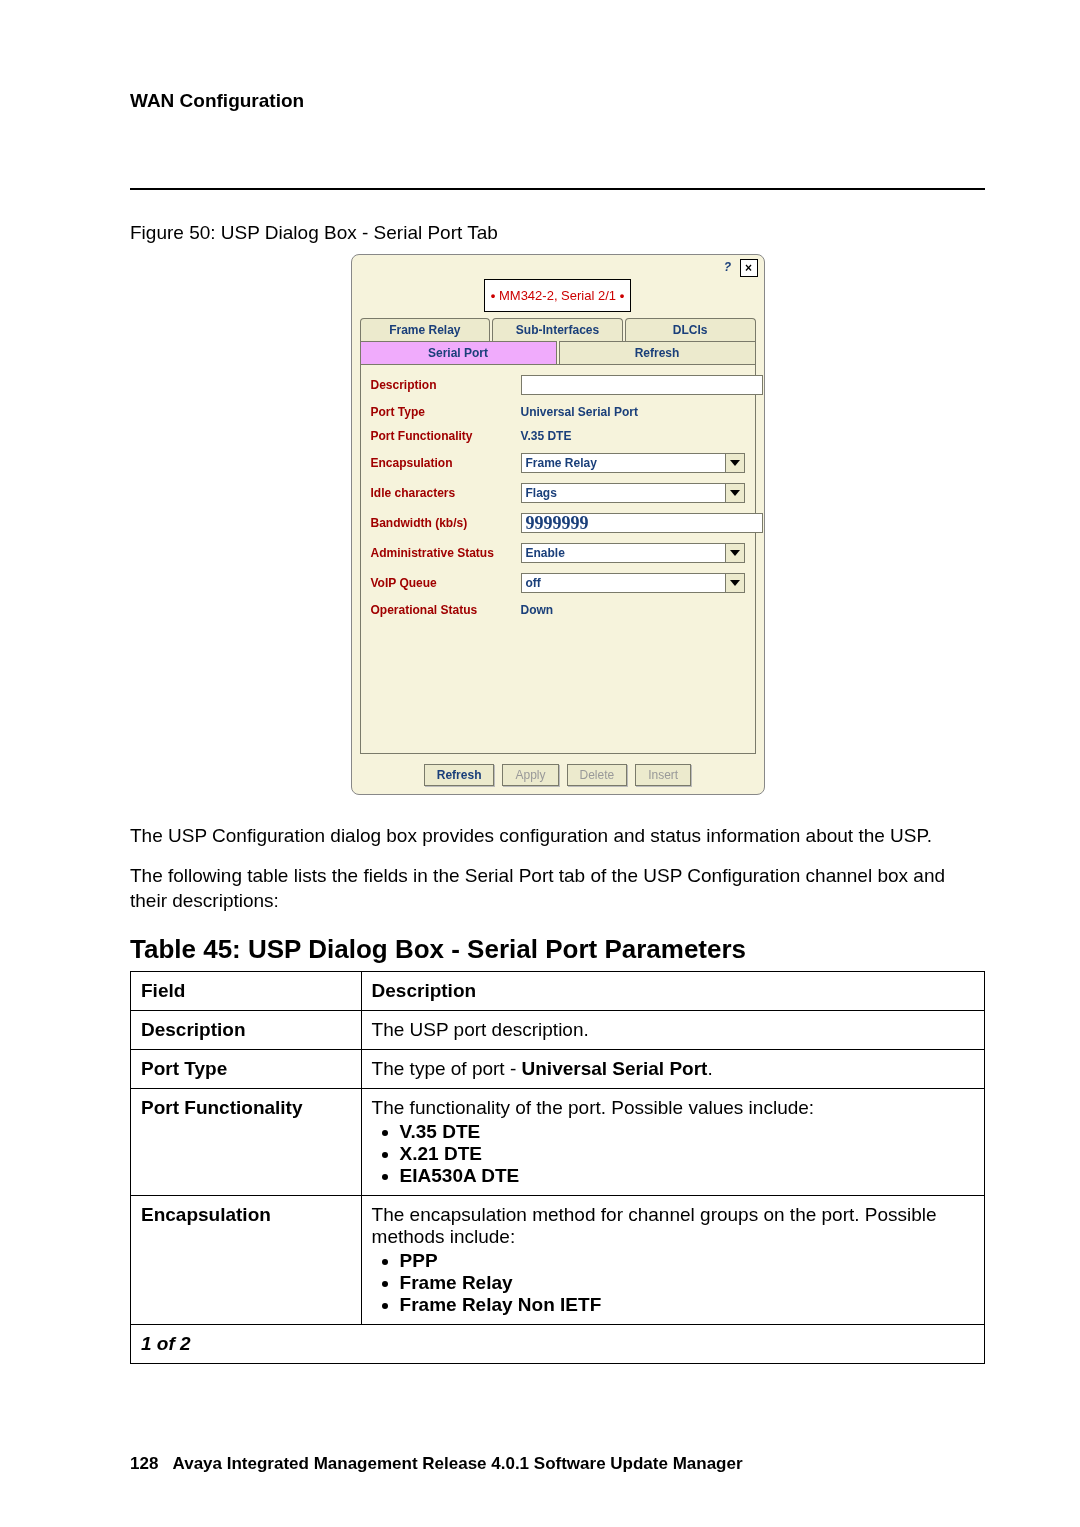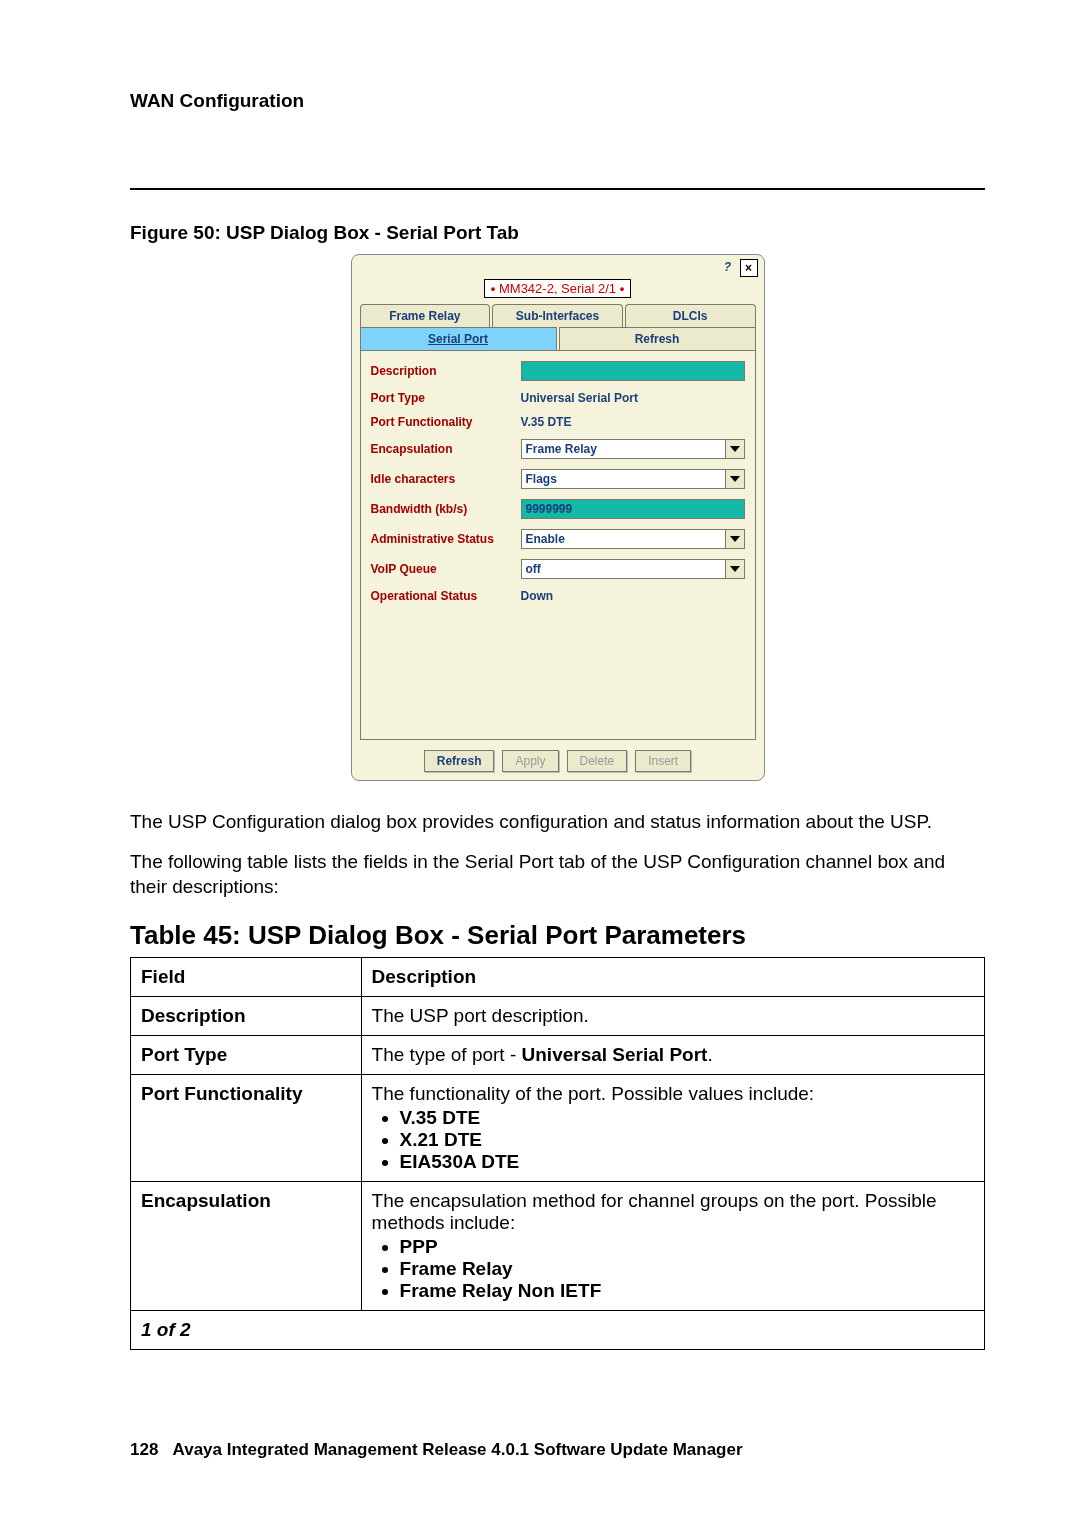--- a/index.html
+++ b/index.html
@@ -18,21 +18,21 @@
     font-weight: bold;
     font-size: 19px;
     margin-bottom: 76px;
   }
   hr.rule {
     border: none;
     border-top: 2px solid #000;
     margin: 0 0 6px 0;
   }
   .fig-caption {
-    font-weight: bold;
+    font-weight: normal;
     font-size: 19px;
     margin-bottom: 10px;
     margin-top: 32px;
   }
 
   
   .dialog-wrap {
     display: flex;
     justify-content: center;
     margin-bottom: 28px;
@@ -62,21 +62,21 @@
   .ico.close { border:1px solid #000; background:#fff; font-weight:bold; line-height:1; }
   .ico.help  { color:#1a3f7a; font-weight:bold; font-style:italic; }
   .dlg-title-row {
     text-align: center;
     margin-bottom: 6px;
   }
   .dlg-title-box {
     display: inline-block;
     border: 1px solid #000;
     background: #fff;
-    padding: 1px 6px;
+    padding: 8px 6px;
     font-size: 13px;
   }
   .dlg-title-box .anim { color:#c00; font-weight:bold; }
   .dlg-title-box .name { color:#c00; }
 
   .tabstrip {
     display: flex;
     flex-wrap: wrap;
     margin: 0 8px;
     font-size: 12px;
@@ -91,24 +91,23 @@
     border-bottom: none;
     background: #eceacd;
     border-radius: 4px 4px 0 0;
     margin-right: 2px;
     box-sizing: border-box;
     cursor: pointer;
   }
   .tab:last-child { margin-right: 0; }
   .tabstrip.row2 .tab { border-radius: 0 0 0 0; }
   .tab.active {
-    background: #7dd3fc;
+    background: #f0abfc;
     position: relative;
     z-index: 2;
-    text-decoration: underline;
   }
   .form-area {
     border: 1px solid #7a7a6a;
     margin: 0 8px;
     padding: 10px 10px 4px 10px;
     background: #f6f3dc;
     min-height: 390px;
     box-sizing: border-box;
   }
   .form-row {
@@ -122,28 +121,29 @@
     color: #a00000;
     font-weight: bold;
   }
   .form-row .val-static {
     flex: 1;
     color: #1a3f7a;
     font-weight: bold;
   }
   .form-row .txt-input {
     flex: 1;
-    background: #14b8a6;
+    background: #ffffff;
     border: 1px solid #7a7a6a;
     height: 20px;
     padding: 0 4px;
-    font-size: 12px;
+    font-size: 18px;
     font-weight: bold;
     color: #1a3f7a;
     box-sizing: border-box;
+    font-family: Liberation Serif, serif;
   }
   .form-row .combo {
     flex: 1;
     display: flex;
     border: 1px solid #7a7a6a;
     height: 20px;
     background: #fff;
     box-sizing: border-box;
   }
   .combo .combo-val {

